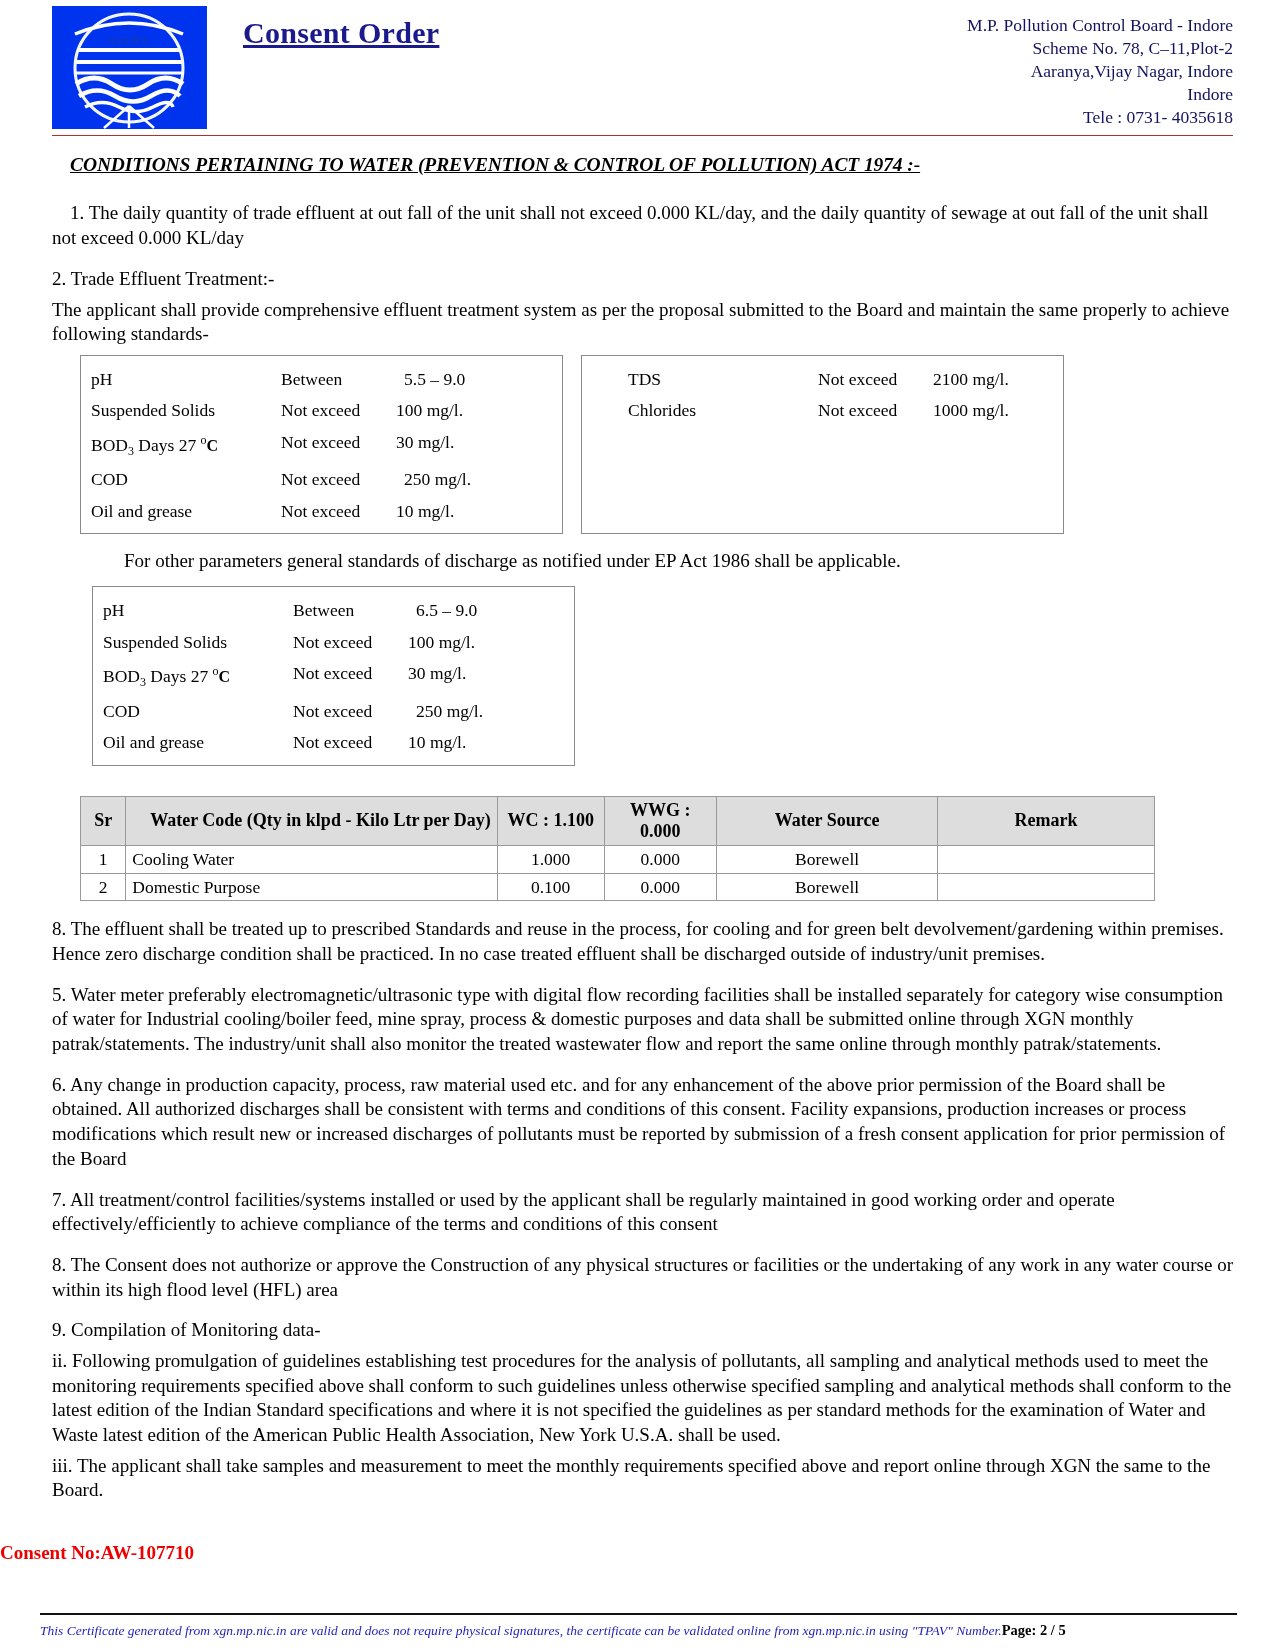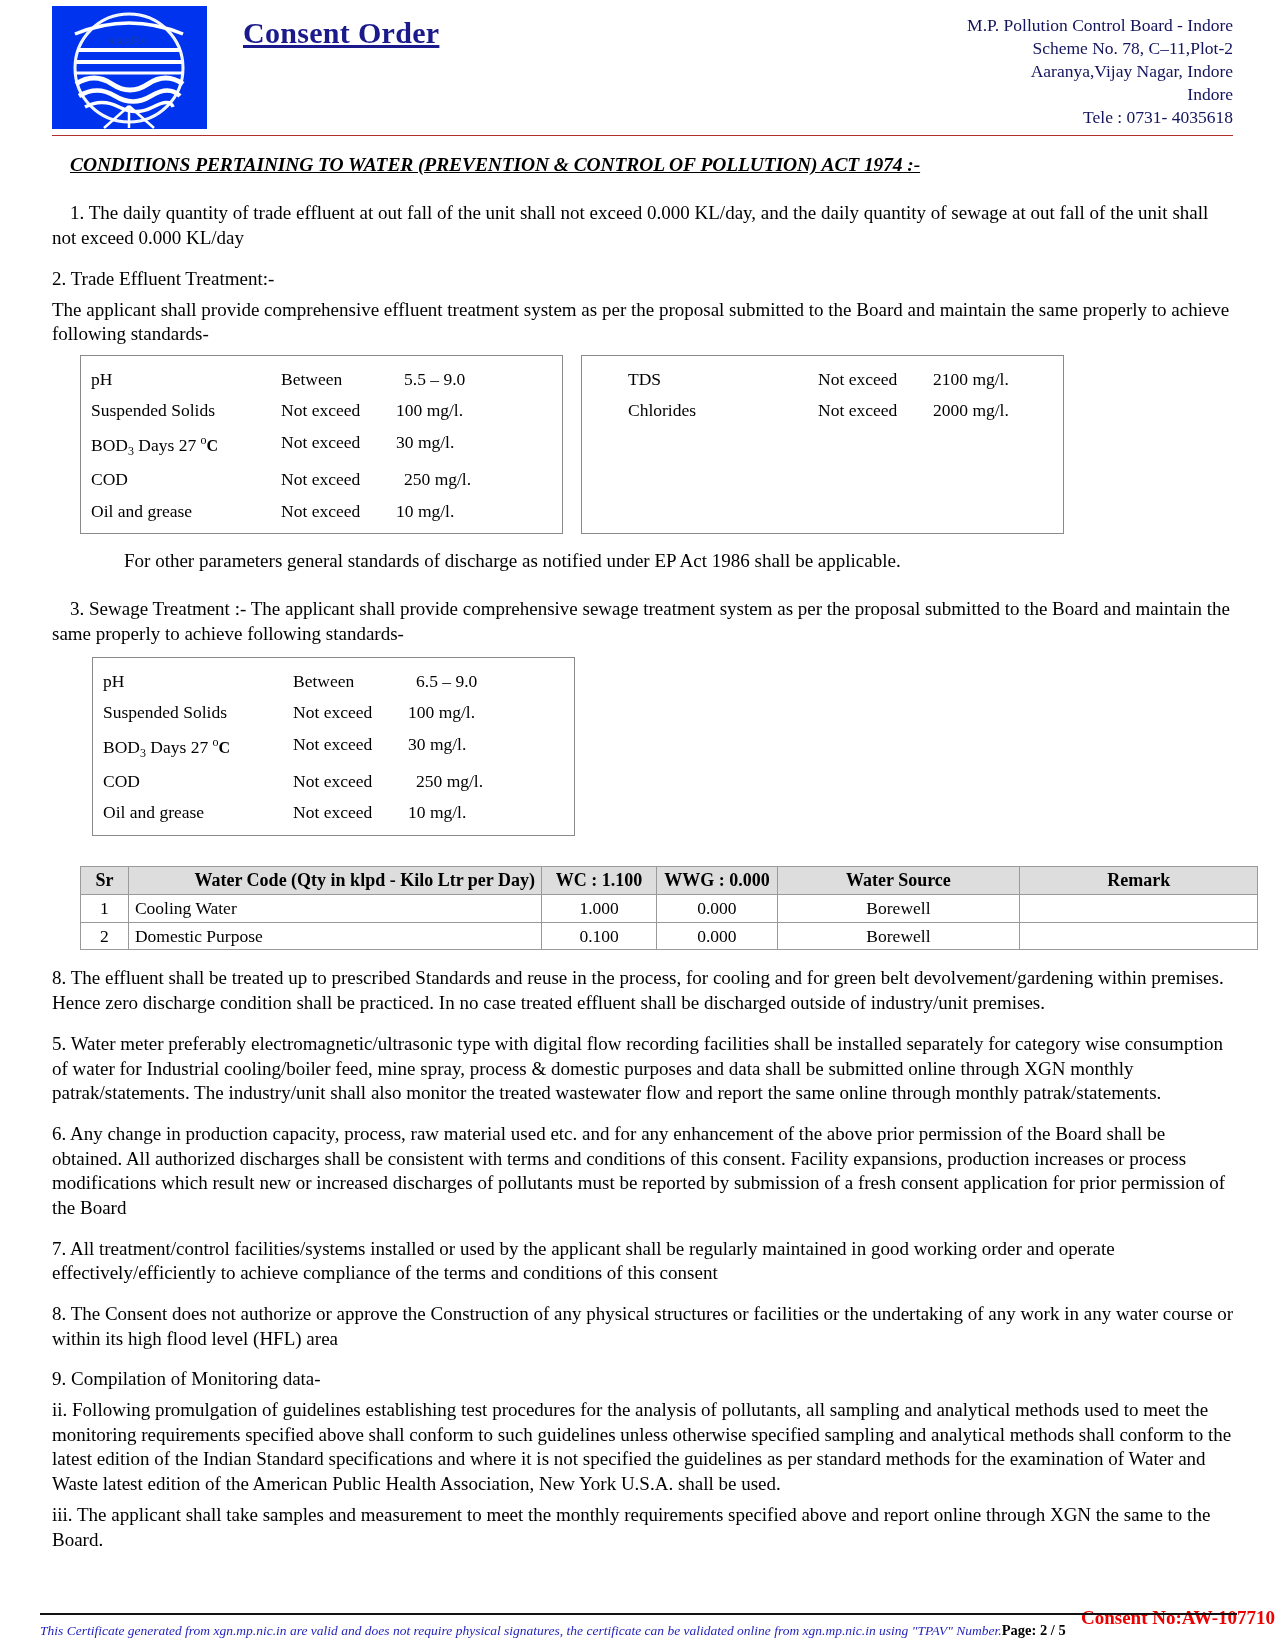--- a/index.html
+++ b/index.html
@@ -124,21 +124,21 @@
   .std-c1 { width: 190px; flex: 0 0 190px; }
   .std-c2 { width: 115px; flex: 0 0 115px; }
   .std-c3 { flex: 1 1 auto; }
   .std-c3.pad { padding-left: 8px; }
   sub.bod { font-size: 12px; vertical-align: sub; }
   sup.deg { font-size: 12px; vertical-align: super; }
   .degc { font-weight: bold; font-size: 16px; }
 
   
   .wc-table {
-    width: 1178px;
+    width: 1075px;
     border-collapse: collapse;
     margin: 30px 0 12px 28px;
     font-size: 17.5px;
   }
   .wc-table th, .wc-table td {
     border: 1px solid #9a9a9a;
     padding: 3px 6px;
     line-height: 1.18;
   }
   .wc-table thead th {
@@ -153,22 +153,22 @@
   .col-wc      { width: 100px; text-align: center; }
   .col-wwg     { width: 105px; text-align: center; }
   .col-src     { width: 225px; text-align: center; }
   .col-remark  { width: 220px; }
 
   
   .consent-no {
     position: absolute;
     left: 0;
     right: 0;
-    top: 1607px;
-    text-align: right;
+    top: 1542px;
+    text-align: left;
     color: #ee0000;
     font-weight: bold;
     font-size: 19px;
   }
   .footer-rule {
     position: absolute;
     left: 40px;
     right: 38px;
     top: 1613px;
     border-top: 2.2px solid #111111;
@@ -275,28 +275,27 @@
 
       <div class="std-table right">
         <div class="std-line">
           <span class="std-c1">TDS</span>
           <span class="std-c2">Not exceed</span>
           <span class="std-c3">2100 mg/l.</span>
         </div>
         <div class="std-line">
           <span class="std-c1">Chlorides</span>
           <span class="std-c2">Not exceed</span>
-          <span class="std-c3">2000 mg/l.</span>
+          <span class="std-c3">1000 mg/l.</span>
         </div>
       </div>
     </div>
 
     <div class="center-line">For other parameters general standards of discharge as  notified under EP Act 1986 shall be applicable.</div>
 
-    <p class="para indent">3. Sewage Treatment :-  The applicant shall provide comprehensive sewage treatment system as per the proposal submitted to the Board and maintain the same properly to achieve following standards-</p>
 
     <div class="std-table single" style="margin-top:10px;">
       <div class="std-line">
         <span class="std-c1">pH</span>
         <span class="std-c2">Between</span>
         <span class="std-c3 pad">6.5 – 9.0</span>
       </div>
       <div class="std-line">
         <span class="std-c1">Suspended Solids</span>
         <span class="std-c2">Not exceed</span>

